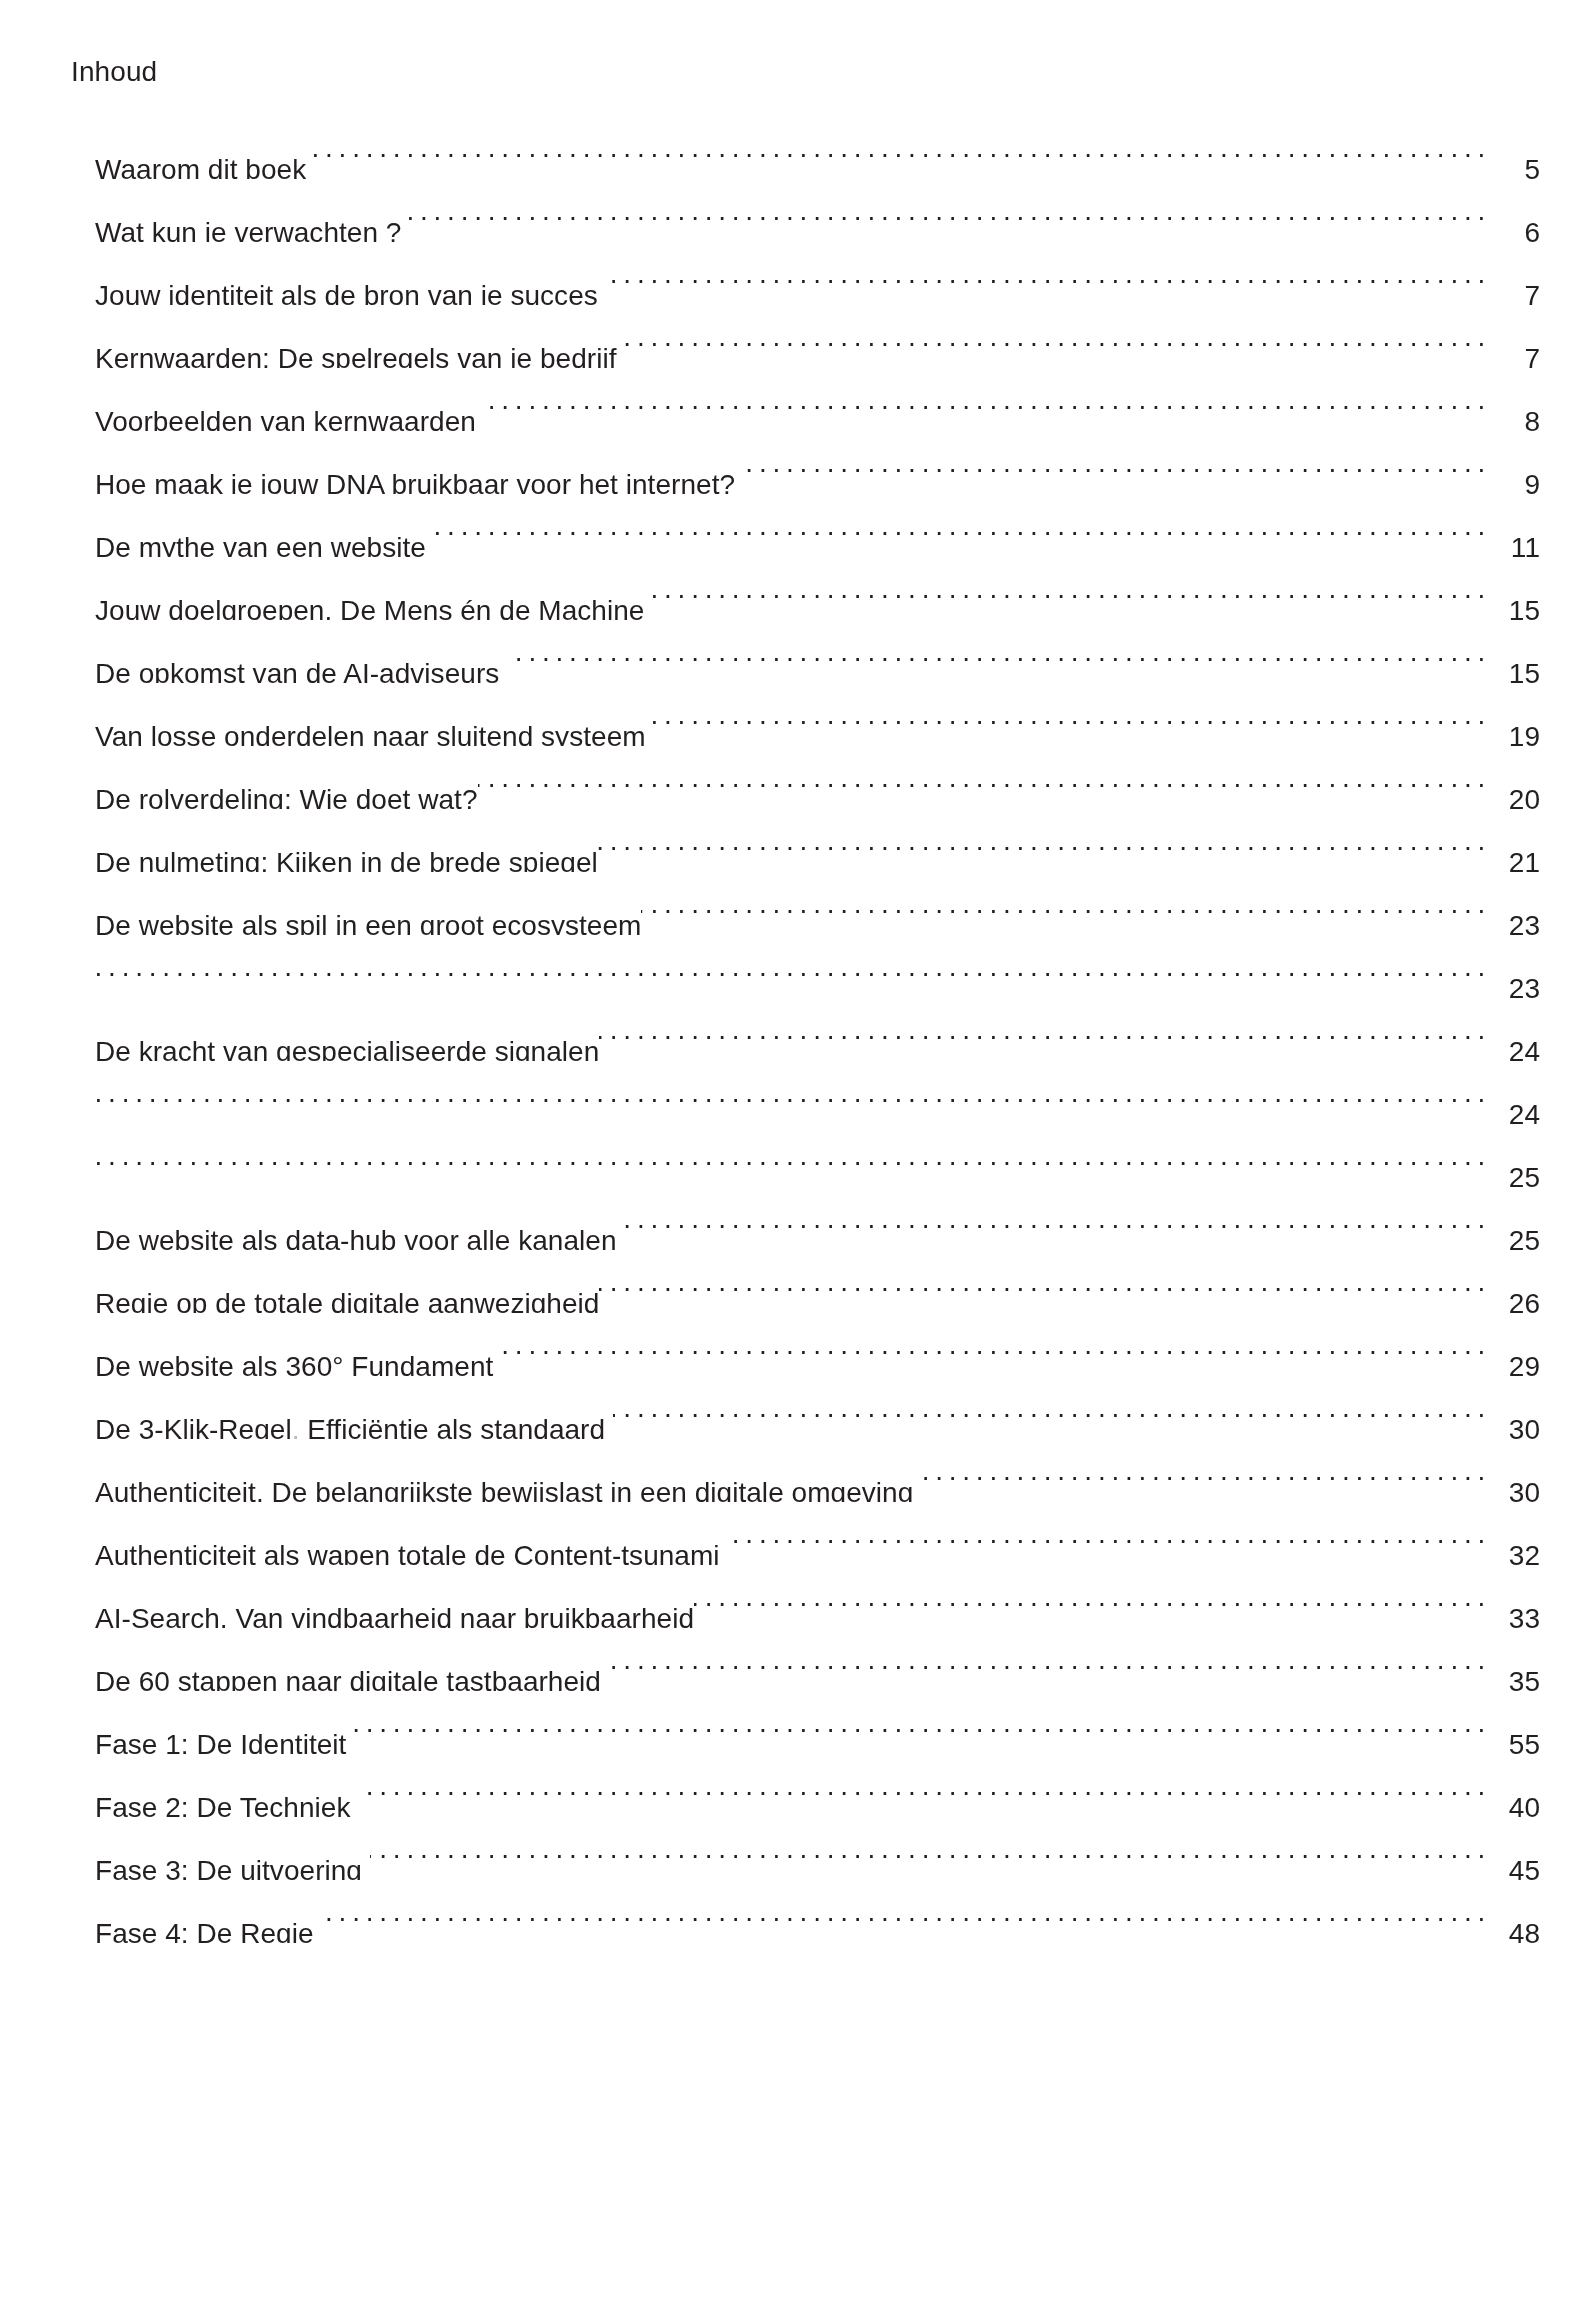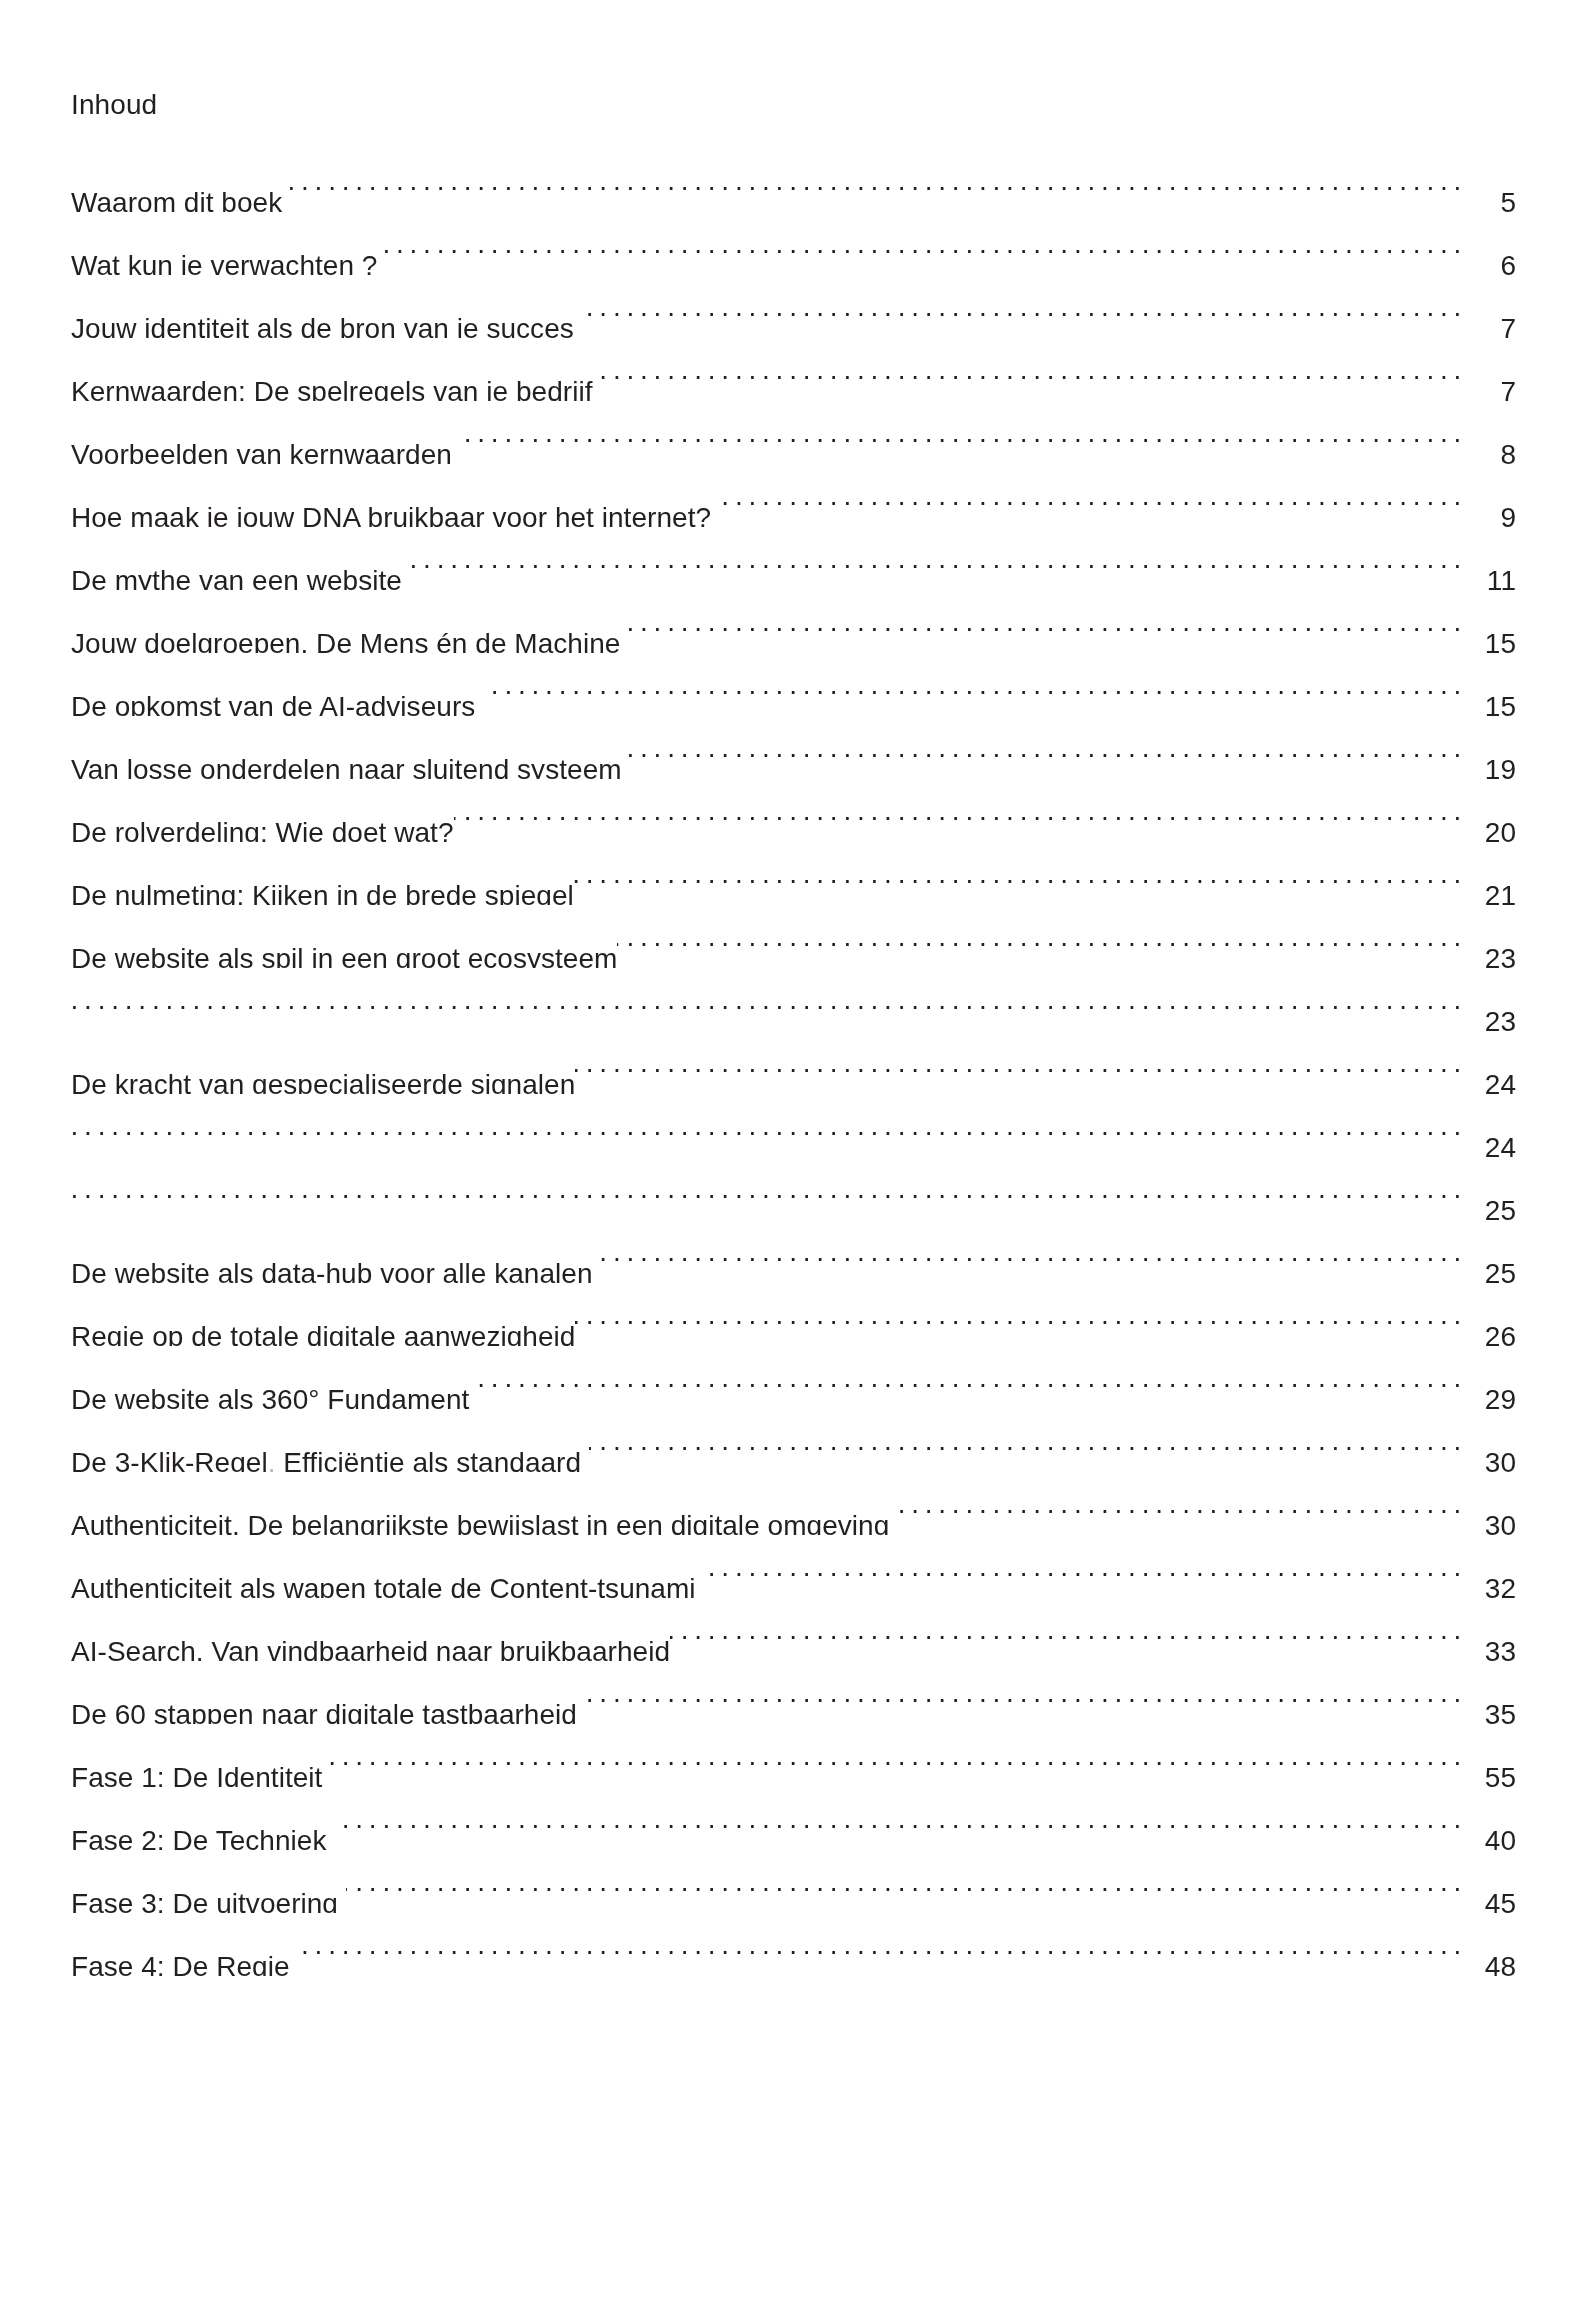--- a/index.html
+++ b/index.html
@@ -14,21 +14,21 @@
     color: #231f20;
     -webkit-font-smoothing: antialiased;
   }
 
   .page {
     position: relative;
     width: 1585px;
     height: 2319px;
     background: #ffffff;
     box-sizing: border-box;
-    padding: 88px 69px 0 71px;
+    padding: 55px 69px 0 71px;
   }
 
   .toc-heading {
     font-size: 28px;
     line-height: 34px;
     color: #231f20;
     letter-spacing: 0.1px;
     margin: 0 0 26.6px 0;
     font-weight: 400;
   }
@@ -43,20 +43,21 @@
     display: flex;
     align-items: baseline;
     width: 1445px;
     height: 63px;
     font-size: 28px;
     line-height: 63px;
     color: #231f20;
     letter-spacing: 0.04px;
     white-space: nowrap;
     overflow: hidden;
+    margin-left: 24px;
   }
 
   .toc-title {
     flex: 0 0 auto;
     font-size: 28px;
     letter-spacing: 0.04px;
   }
 
   
   .toc-title.gap::after {

